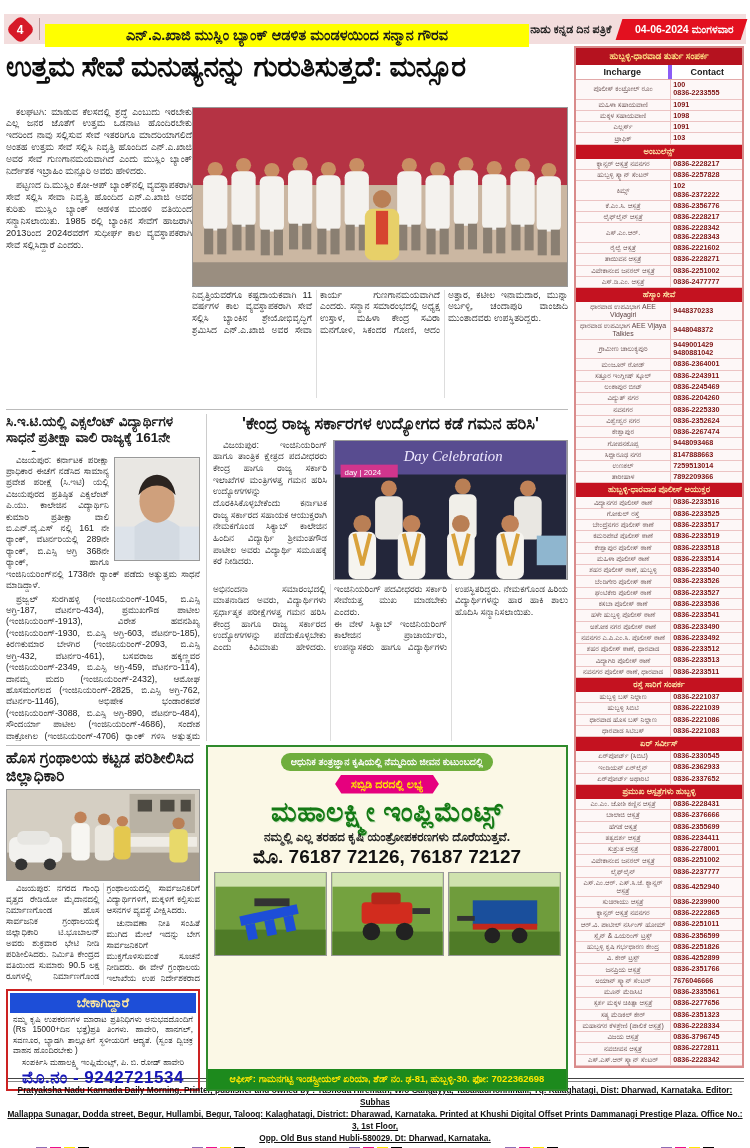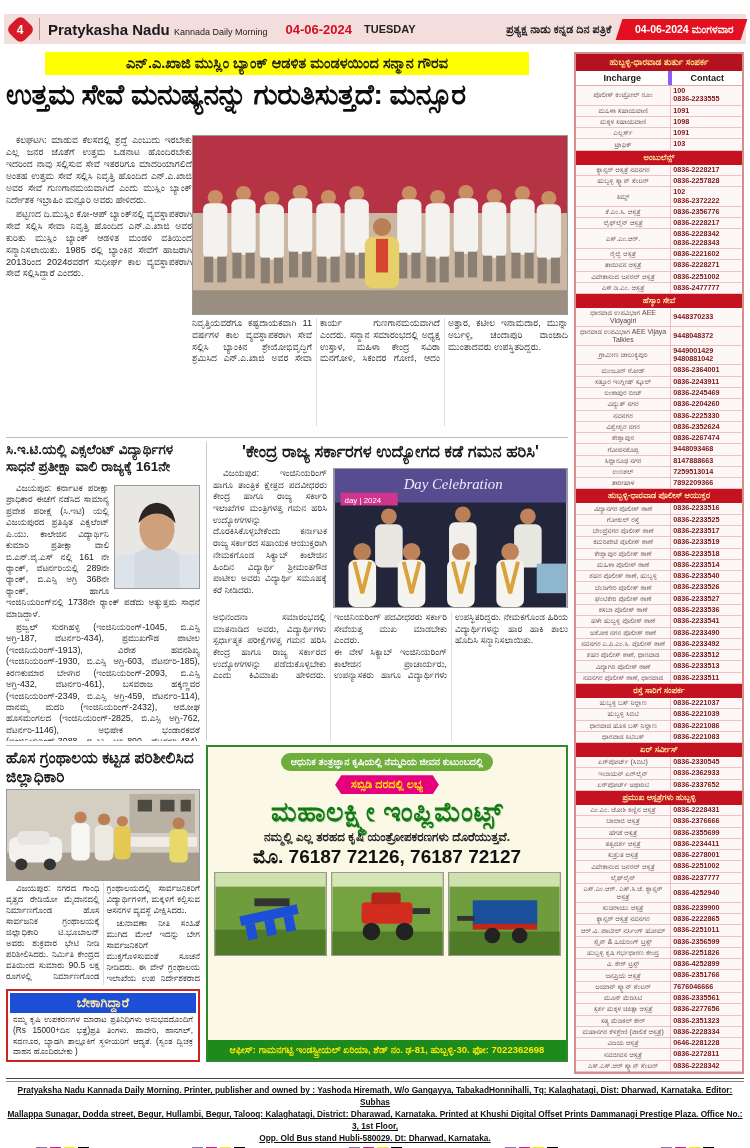--- a/index.html
+++ b/index.html
@@ -26,21 +26,21 @@
   .mast-date { color:#d40f1e; font-weight:bold; font-size:13px; margin-left:10px; white-space:nowrap; }
   .mast-day { font-size:11px; color:#222; font-weight:bold; margin-left:4px; }
   .mast-kn { font-size:11px; font-weight:bold; margin-left:auto; white-space:nowrap; }
   .ribbon {
     background:#e3101f; color:#fff; font-weight:bold; font-size:10.5px; padding:4px 10px 4px 16px;
     transform:skewX(-18deg); margin-right:-4px; white-space:nowrap;
   }
   .ribbon span { display:inline-block; transform:skewX(18deg); }
 
   
-  .content { display:flex; gap:6px; padding:6px 6px 12px 6px; height:1028px; }
+  .content { display:flex; gap:6px; padding:6px 6px 12px 6px; height:1028px;align-items:center; }
   .left-zone { flex:1; min-width:0; display:flex; flex-direction:column; }
 
   .kicker {
     background:#ffff00; font-weight:bold; font-size:14.5px; text-align:center;
     width:86%; margin:0 auto 2px auto; padding:3px 2px; height:23px; overflow:hidden;
   }
   .headline1 {
     font-size:28px; font-weight:bold; line-height:1.12; color:#0d0d0d;
     padding:2px 0 4px 0; height:42px; overflow:hidden; letter-spacing:-0.5px;
   }
@@ -778,21 +778,21 @@
           </div>
           <div class="dir-row">
             <div class="dir-name">ಮಹಾನಗರ ಕೆಳಶ್ರೇಣಿ (ಪಾಲಿಕೆ ಆಸ್ಪತ್ರೆ)</div>
             <div class="dir-num">
               <div>0836-2228334</div>
             </div>
           </div>
           <div class="dir-row">
             <div class="dir-name">ವಿಜಯ ಆಸ್ಪತ್ರೆ</div>
             <div class="dir-num">
-              <div>0646-2281228</div>
+              <div>0836-3796745</div>
             </div>
           </div>
           <div class="dir-row">
             <div class="dir-name">ನವಜೀವನ ಆಸ್ಪತ್ರೆ</div>
             <div class="dir-num">
               <div>0836-2272811</div>
             </div>
           </div>
           <div class="dir-row">
             <div class="dir-name">ಎಸ್.ಎಸ್.ಆರ್ ಸ್ಕ್ಯಾನ್ ಸೆಂಟರ್</div>

